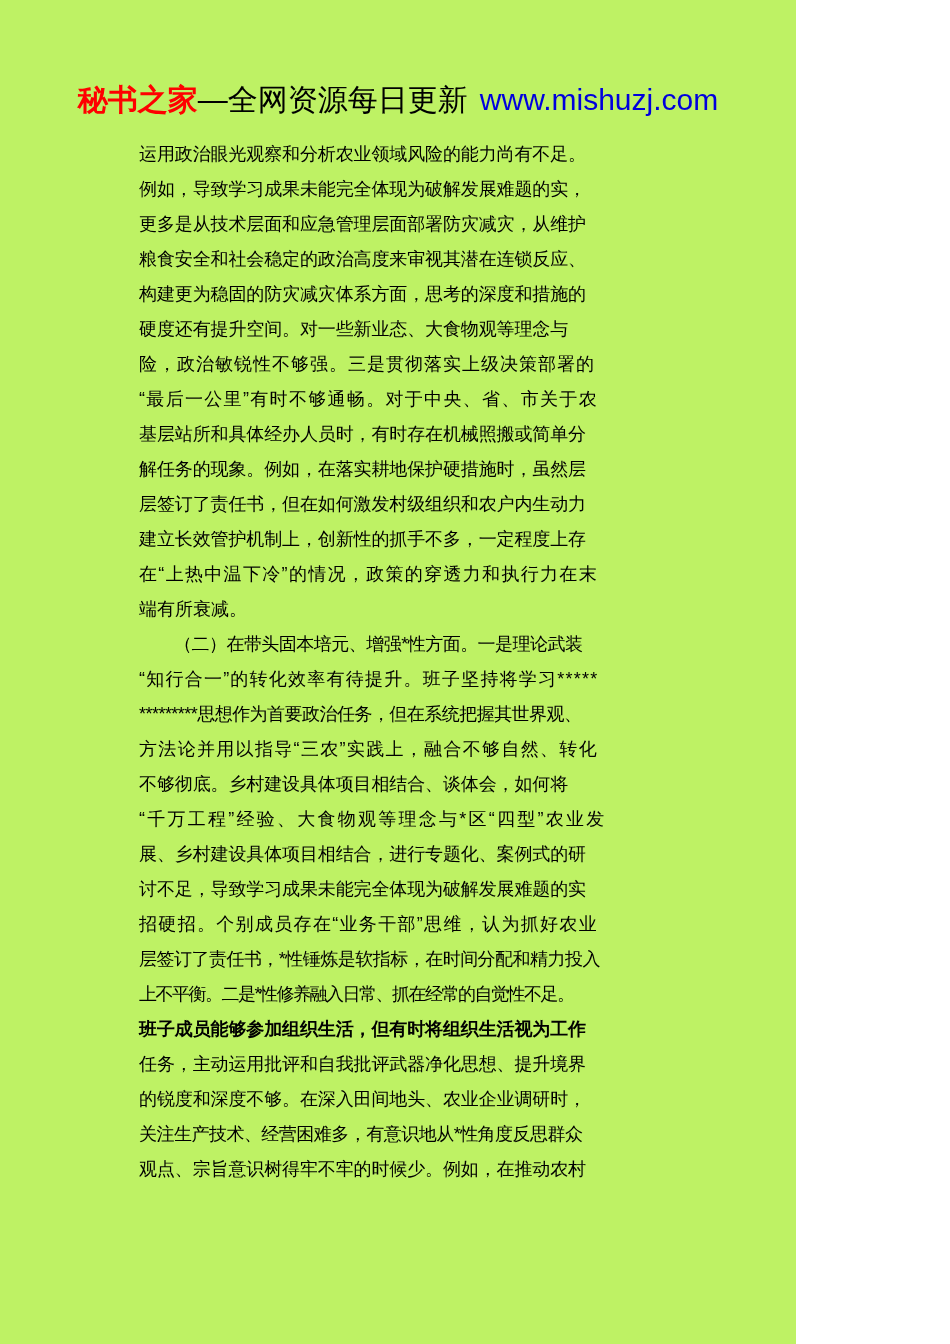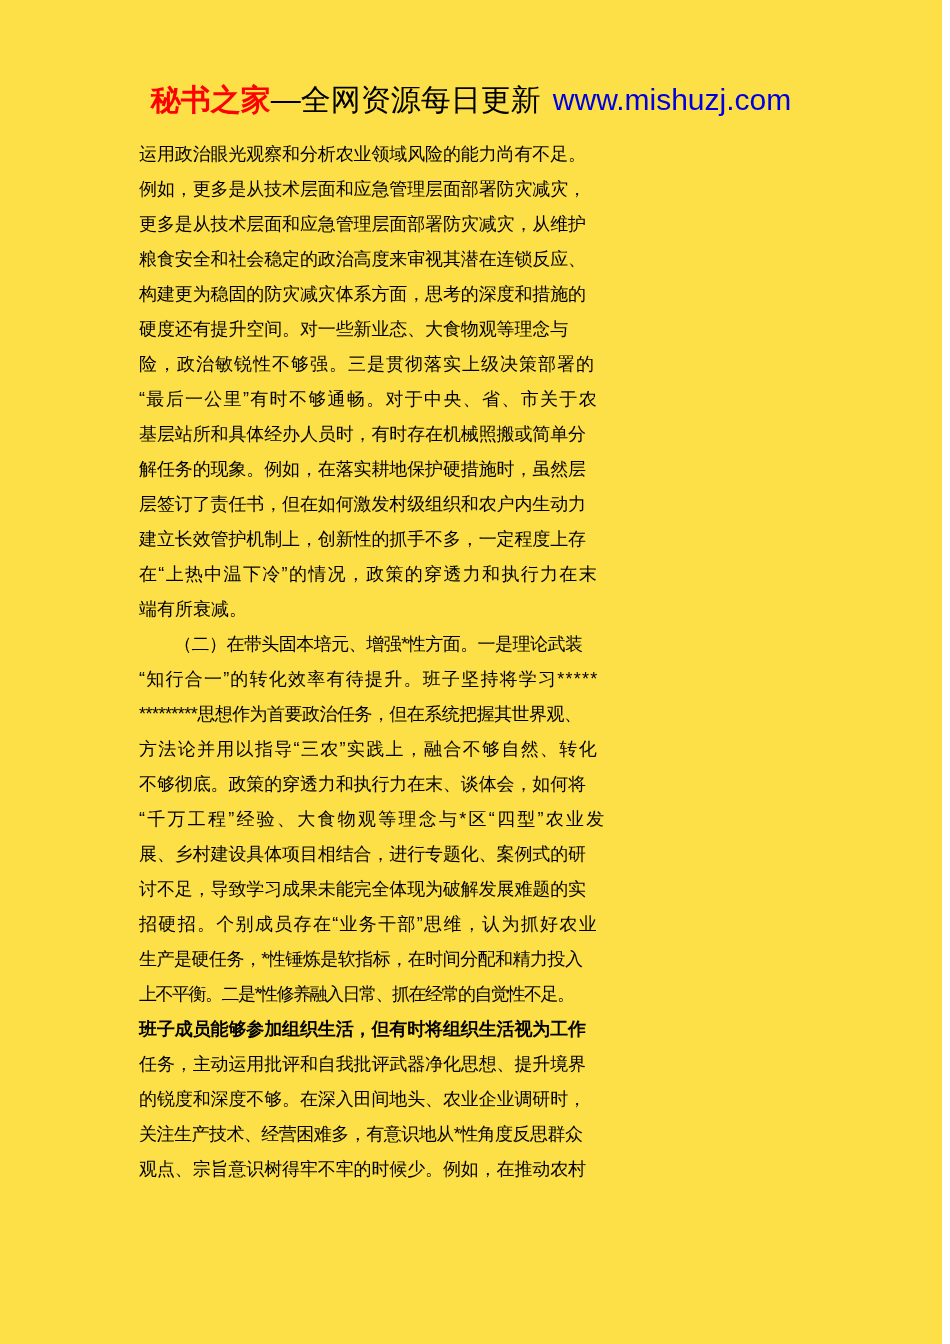--- a/index.html
+++ b/index.html
@@ -1,21 +1,21 @@
 <!DOCTYPE html>
 <html><head>
 <meta charset="utf-8">
 <style>
   * { margin: 0; padding: 0; box-sizing: border-box; }
   html, body { background: #ffffff; }
   .page {
     position: relative;
-    width: 942px;
+    width: 796px;
     height: 1344px;
-    background: #fde047;
+    background: #bef264;
     overflow: hidden;
     font-family: "Liberation Sans", "DejaVu Sans", sans-serif;
   }
   .header {
     padding-top: 80px;
     text-align: center;
     font-size: 30px;
     line-height: 40px;
     white-space: nowrap;
   }
@@ -42,45 +42,45 @@
 </head>
 <body>
 
 <div class="page">
   <div class="header">
     <span class="site-name">秘书之家</span><span class="header-dash">—</span><span class="tagline">全网资源每日更新</span><a class="header-url">www.mishuzj.com</a>
   </div>
   <div class="content" id="document-body">
       <div class="paragraph">
         <div class="line"><span class="line-text" style="letter-spacing: -0.12px;">运用政治眼光观察和分析农业领域风险的能力尚有不足。</span></div>
-        <div class="line"><span class="line-text" style="letter-spacing: -0.12px;">例如，更多是从技术层面和应急管理层面部署防灾减灾，</span></div>
+        <div class="line"><span class="line-text" style="letter-spacing: -0.12px;">例如，导致学习成果未能完全体现为破解发展难题的实，</span></div>
         <div class="line"><span class="line-text" style="letter-spacing: -0.12px;">更多是从技术层面和应急管理层面部署防灾减灾，从维护</span></div>
         <div class="line"><span class="line-text" style="letter-spacing: -0.12px;">粮食安全和社会稳定的政治高度来审视其潜在连锁反应、</span></div>
         <div class="line"><span class="line-text" style="letter-spacing: -0.12px;">构建更为稳固的防灾减灾体系方面，思考的深度和措施的</span></div>
         <div class="line"><span class="line-text" style="letter-spacing: -0.12px;">硬度还有提升空间。对一些新业态、大食物观等理念与</span></div>
         <div class="line"><span class="line-text" style="letter-spacing: 1px;">险，政治敏锐性不够强。三是贯彻落实上级决策部署的</span></div>
         <div class="line"><span class="line-text" style="letter-spacing: 1.321px;">“最后一公里”有时不够通畅。对于中央、省、市关于农</span></div>
         <div class="line"><span class="line-text" style="letter-spacing: -0.12px;">基层站所和具体经办人员时，有时存在机械照搬或简单分</span></div>
         <div class="line"><span class="line-text" style="letter-spacing: -0.12px;">解任务的现象。例如，在落实耕地保护硬措施时，虽然层</span></div>
         <div class="line"><span class="line-text" style="letter-spacing: -0.12px;">层签订了责任书，但在如何激发村级组织和农户内生动力</span></div>
         <div class="line"><span class="line-text" style="letter-spacing: -0.12px;">建立长效管护机制上，创新性的抓手不多，一定程度上存</span></div>
         <div class="line"><span class="line-text" style="letter-spacing: 1.321px;">在“上热中温下冷”的情况，政策的穿透力和执行力在末</span></div>
         <div class="line"><span class="line-text">端有所衰减。</span></div>
       </div>
       <div class="paragraph">
         <div class="line"><span class="line-text" style="letter-spacing: -0.52px;">　　（二）在带头固本培元、增强*性方面。一是理论武装</span></div>
         <div class="line"><span class="line-text" style="letter-spacing: 1.231px;">“知行合一”的转化效率有待提升。班子坚持将学习*****</span></div>
         <div class="line"><span class="line-text" style="letter-spacing: -0.535px;">*********思想作为首要政治任务，但在系统把握其世界观、</span></div>
         <div class="line"><span class="line-text" style="letter-spacing: 1.321px;">方法论并用以指导“三农”实践上，融合不够自然、转化</span></div>
-        <div class="line"><span class="line-text" style="letter-spacing: -0.12px;">不够彻底。政策的穿透力和执行力在末、谈体会，如何将</span></div>
+        <div class="line"><span class="line-text" style="letter-spacing: -0.12px;">不够彻底。乡村建设具体项目相结合、谈体会，如何将</span></div>
         <div class="line"><span class="line-text" style="letter-spacing: 2.251px;">“千万工程”经验、大食物观等理念与*区“四型”农业发</span></div>
         <div class="line"><span class="line-text" style="letter-spacing: -0.12px;">展、乡村建设具体项目相结合，进行专题化、案例式的研</span></div>
         <div class="line"><span class="line-text" style="letter-spacing: -0.12px;">讨不足，导致学习成果未能完全体现为破解发展难题的实</span></div>
         <div class="line"><span class="line-text" style="letter-spacing: 1.321px;">招硬招。个别成员存在“业务干部”思维，认为抓好农业</span></div>
-        <div class="line"><span class="line-text" style="letter-spacing: -0.52px;">生产是硬任务，*性锤炼是软指标，在时间分配和精力投入</span></div>
+        <div class="line"><span class="line-text" style="letter-spacing: -0.52px;">层签订了责任书，*性锤炼是软指标，在时间分配和精力投入</span></div>
         <div class="line"><span class="line-text" style="letter-spacing: -1.501px;">上不平衡。二是*性修养融入日常、抓在经常的自觉性不足。</span></div>
         <div class="line"><span class="line-text" style="letter-spacing: -0.12px; font-weight: bold;">班子成员能够参加组织生活，但有时将组织生活视为工作</span></div>
         <div class="line"><span class="line-text" style="letter-spacing: -0.12px;">任务，主动运用批评和自我批评武器净化思想、提升境界</span></div>
         <div class="line"><span class="line-text" style="letter-spacing: -0.12px;">的锐度和深度不够。在深入田间地头、农业企业调研时，</span></div>
         <div class="line"><span class="line-text" style="letter-spacing: -0.52px;">关注生产技术、经营困难多，有意识地从*性角度反思群众</span></div>
         <div class="line"><span class="line-text" style="letter-spacing: -0.12px;">观点、宗旨意识树得牢不牢的时候少。例如，在推动农村</span></div>
       </div>
     </div>
 </div>
 

